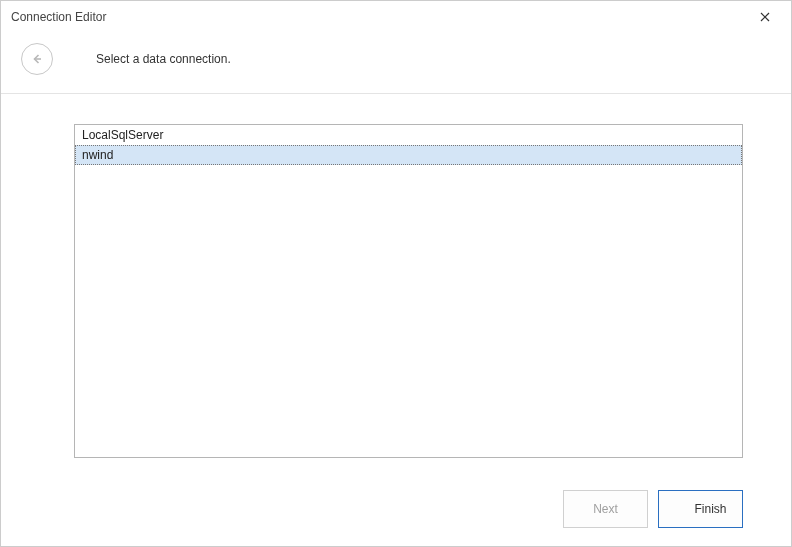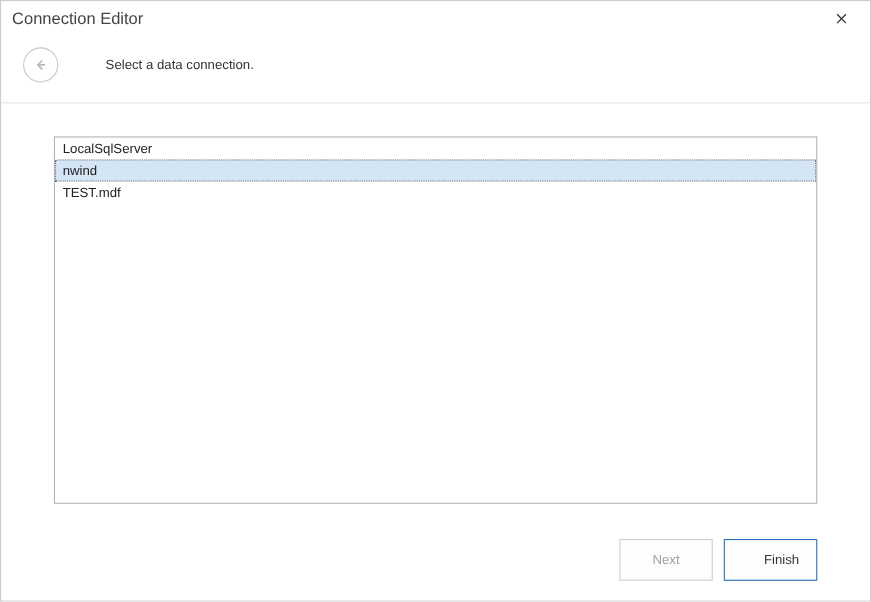--- a/index.html
+++ b/index.html
@@ -19,21 +19,21 @@
       border: 1px solid #ccc;
       display: flex;
       flex-direction: column;
       background: #fff;
     }
     .titlebar {
       height: 32px;
       display: flex;
       align-items: center;
       padding: 0 10px;
-      font-size: 15px;
+      font-size: 12px;
       color: #444;
     }
     .titlebar-title {
       flex: 1;
     }
     .close-btn {
       width: 32px;
       height: 32px;
       display: flex;
       align-items: center;
@@ -66,20 +66,21 @@
     }
     .divider {
       height: 1px;
       background: #e4e4e4;
       width: 100%;
     }
     .content-area {
       flex: 1;
       padding: 30px 48px 20px 48px;
       display: flex;
+      margin-left: 25px;
     }
     .listbox {
       flex: 1;
       border: 1px solid #b5b5b5;
       background: #fff;
       overflow: auto;
     }
     .list-item {
       padding: 2px 6px;
       font-size: 12px;
@@ -142,21 +143,20 @@
     </div>
     <div class="header-text">Select a data connection.</div>
   </div>
 
   <div class="divider"></div>
 
   <div class="content-area">
     <div class="listbox" id="listbox">
         <div class="list-item">LocalSqlServer</div>
         <div class="list-item selected">nwind</div>
-        <div class="list-item">TEST.mdf</div>
       </div>
   </div>
 
   <div class="footer">
     <button class="btn" disabled="">Next</button>
     <button class="btn primary">Finish</button>
   </div>
 
 </div>
 

